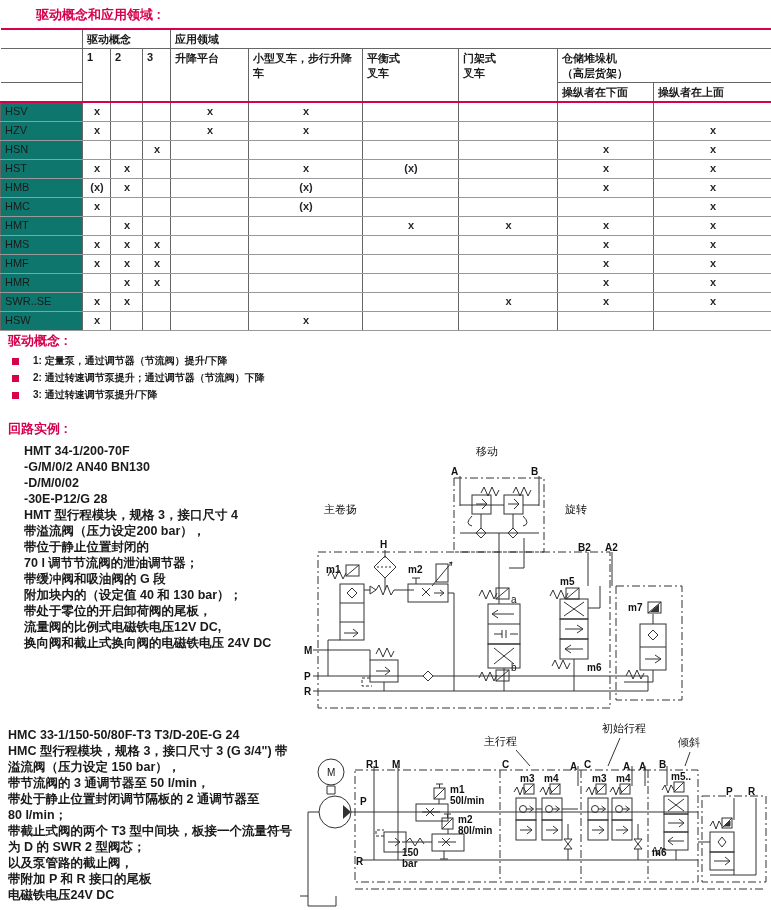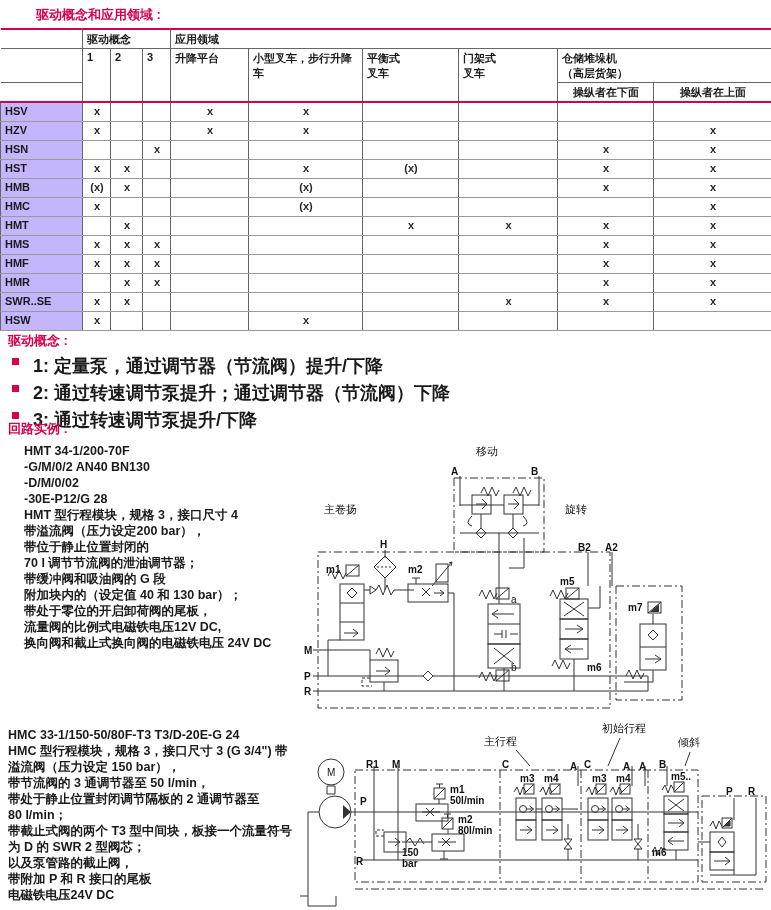--- a/index.html
+++ b/index.html
@@ -12,32 +12,32 @@
 
   
   #app-table { position:absolute; left:0px; top:28px; width:771px; border-collapse:collapse; table-layout:fixed; font-size:11px; }
   #app-table col.c-label{width:82px} #app-table col.c-1{width:28px} #app-table col.c-2{width:32px}
   #app-table col.c-3{width:28px} #app-table col.c-lift{width:78px} #app-table col.c-small{width:114px}
   #app-table col.c-bal{width:96px} #app-table col.c-gate{width:99px} #app-table col.c-below{width:96px} #app-table col.c-above{width:118px}
   #app-table th, #app-table td { border-left:1px solid #666; border-right:1px solid #666; font-weight:bold; text-align:left; vertical-align:top; padding:2px 3px 1px 4px; }
   #app-table thead tr.h1 th { border-top:2px solid #d6004c; }
   #app-table thead th.nob { border-left:none; border-top:none; }
   #app-table thead tr.h2 th { border-top:1px solid #666; }
-  #app-table thead tr.h3 th { border-top:1px solid #666; height:14px;text-align:center; }
+  #app-table thead tr.h3 th { border-top:1px solid #666; height:14px; }
   #app-table thead tr.h3 th.nt { border-top:none; }
   #app-table tbody tr:first-child th, #app-table tbody tr:first-child td { border-top:2px solid #d6004c; }
-  #app-table tbody th { background:#c4b5fd; border-top:1px solid #999; border-bottom:1px solid #999; font-weight:bold; }
+  #app-table tbody th { background:#0f766e; border-top:1px solid #999; border-bottom:1px solid #999; font-weight:normal; }
   #app-table tbody td { border-top:1px solid #999; border-bottom:1px solid #999; text-align:center; font-weight:bold; color:#26262e; height:19px; }
   #app-table tbody tr:last-child th, #app-table tbody tr:last-child td { border-bottom:1px solid #999; }
 
   
   #concepts { position:absolute; left:8px; top:332px; font-size:12.5px; }
   #concepts .hd { margin-bottom:4px; }
   #concepts ul { list-style:none; }
-  #concepts li { display:flex; align-items:flex-start; margin:2px 0 3px 2px; font-weight:bold; font-size:18px; }
+  #concepts li { display:flex; align-items:flex-start; margin:2px 0 3px 2px; font-weight:bold; font-size:10px; }
   #concepts li .sq { width:7px; height:7px; background:#d6004c; margin:4px 14px 0 2px; flex:0 0 auto; }
 
   #circuit-title { position:absolute; left:8px; top:420px;text-align:center; }
 
   .code-block { position:absolute; font-size:12.5px; font-weight:bold; line-height:16px; width:310px; }
   .code-block div { white-space:nowrap; }
   #hmt-text { left:24px; top:443px; }
   #hmc-text { left:8px; top:727px; }
 
   svg text { font-family:"Liberation Sans","DejaVu Sans",sans-serif; fill:#111; }

